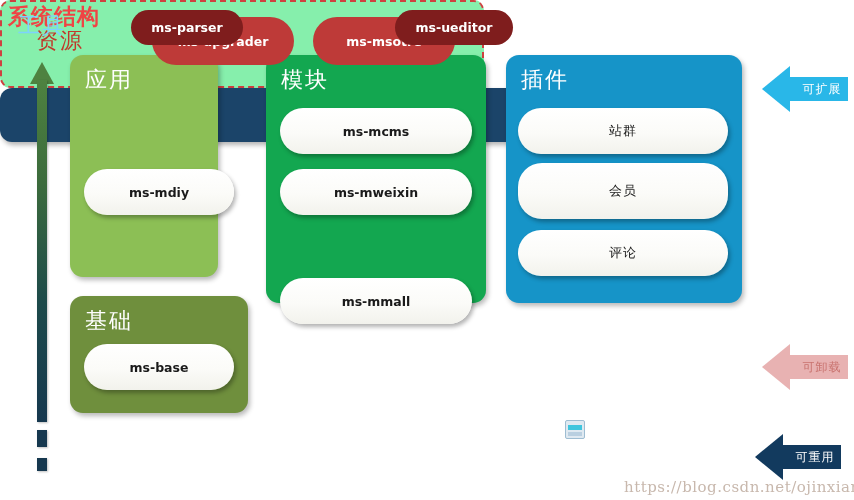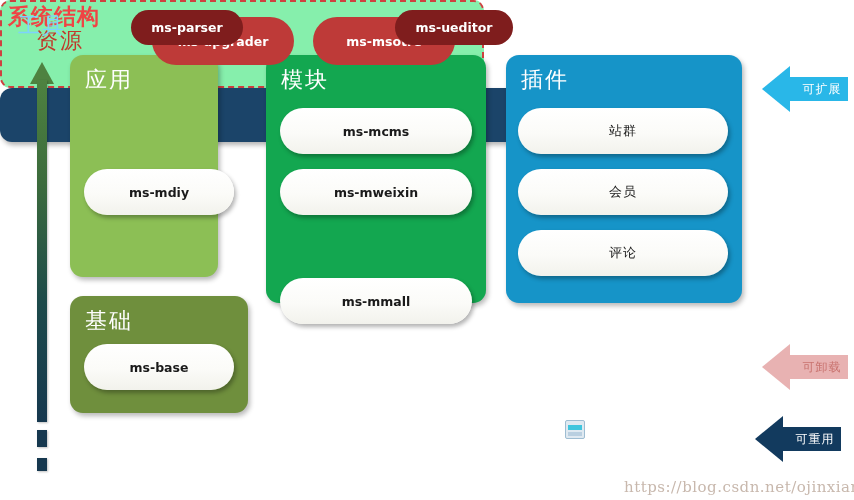--- a/index.html
+++ b/index.html
@@ -238,21 +238,21 @@
 
   #arrow-extensible { left: 762px; top: 66px; }
   #arrow-extensible .head { border-right: 28px solid #29b7e8; }
   #arrow-extensible .tail { background: #29b7e8; }
 
   #arrow-uninstall { left: 762px; top: 344px; }
   #arrow-uninstall .head { border-right: 28px solid #e8b2b2; }
   #arrow-uninstall .tail { background: #e8b2b2; }
   #arrow-uninstall .label { color: #c9736f; }
 
-  #arrow-reusable { left: 755px; top: 416px; }
+  #arrow-reusable { left: 755px; top: 434px; }
   #arrow-reusable .head { border-right: 28px solid #123a5e; }
   #arrow-reusable .tail { background: #123a5e; }
 
   
   #watermark {
     position: absolute;
     left: 624px;
     top: 478px;
     font-size: 15px;
     color: #c8b8ad;
@@ -286,21 +286,21 @@
 <div class="panel" id="panel-module">
   <div class="panel-title">模块</div>
   <div class="pill" style="left:14px; top:53px; width:192px; height:46px;">ms-mcms</div>
   <div class="pill" style="left:14px; top:114px; width:192px; height:46px;">ms-mweixin</div>
   <div class="pill" style="left:14px; top:175px; width:192px; height:46px;margin-top:48px;">ms-mmall</div>
 </div>
 
 <div class="panel" id="panel-plugin">
   <div class="panel-title">插件</div>
   <div class="pill cjk" style="left:12px; top:53px; width:210px; height:46px;">站群</div>
-  <div class="pill cjk" style="left:12px; top:114px; width:210px; height:46px;">会员</div>
+  <div class="pill cjk" style="left:12px; top:108px; width:210px; height:56px;">会员</div>
   <div class="pill cjk" style="left:12px; top:175px; width:210px; height:46px;">评论</div>
 </div>
 
 <div id="panel-resource">
   <div id="resource-title">资源</div>
   <div class="pill-red" id="res-pill-0">ms-upgrader</div>
   <div class="pill-red" id="res-pill-1">ms-msotre</div>
 </div>
 
 <div id="tools-badge-icon"></div>

